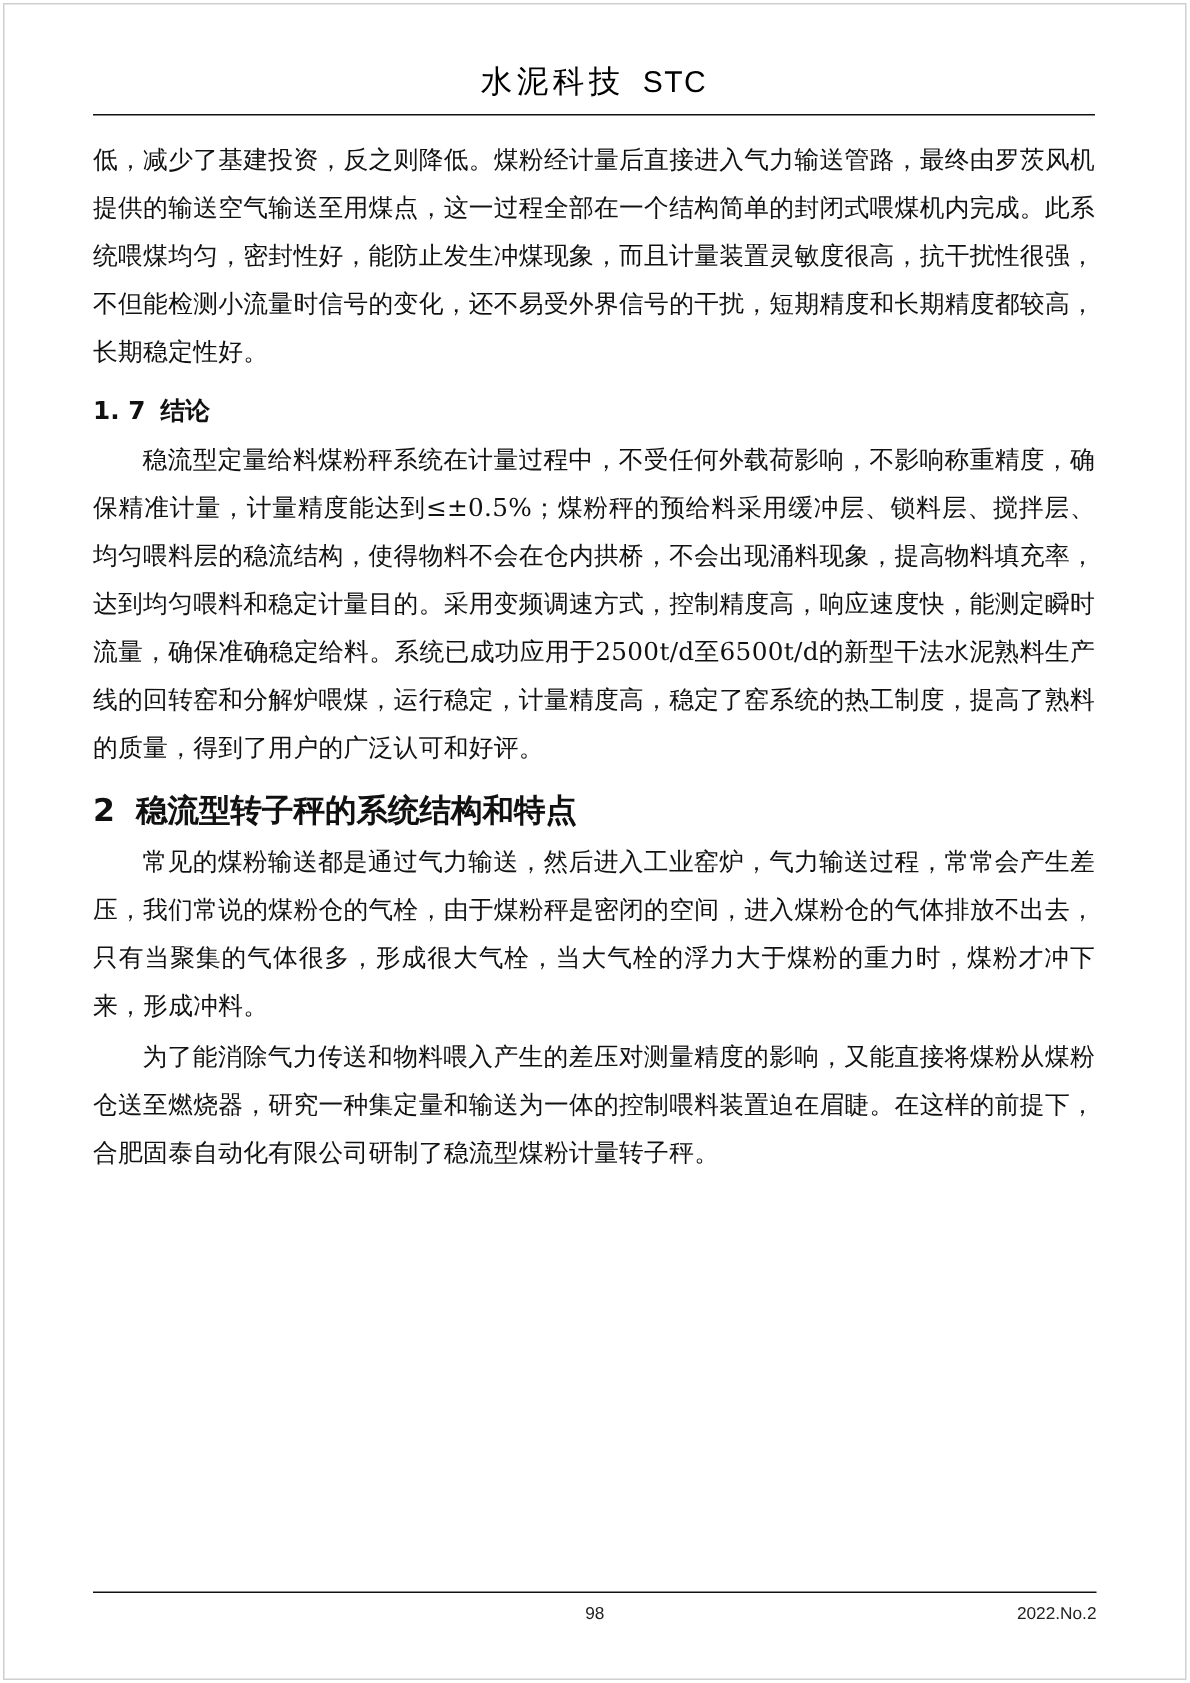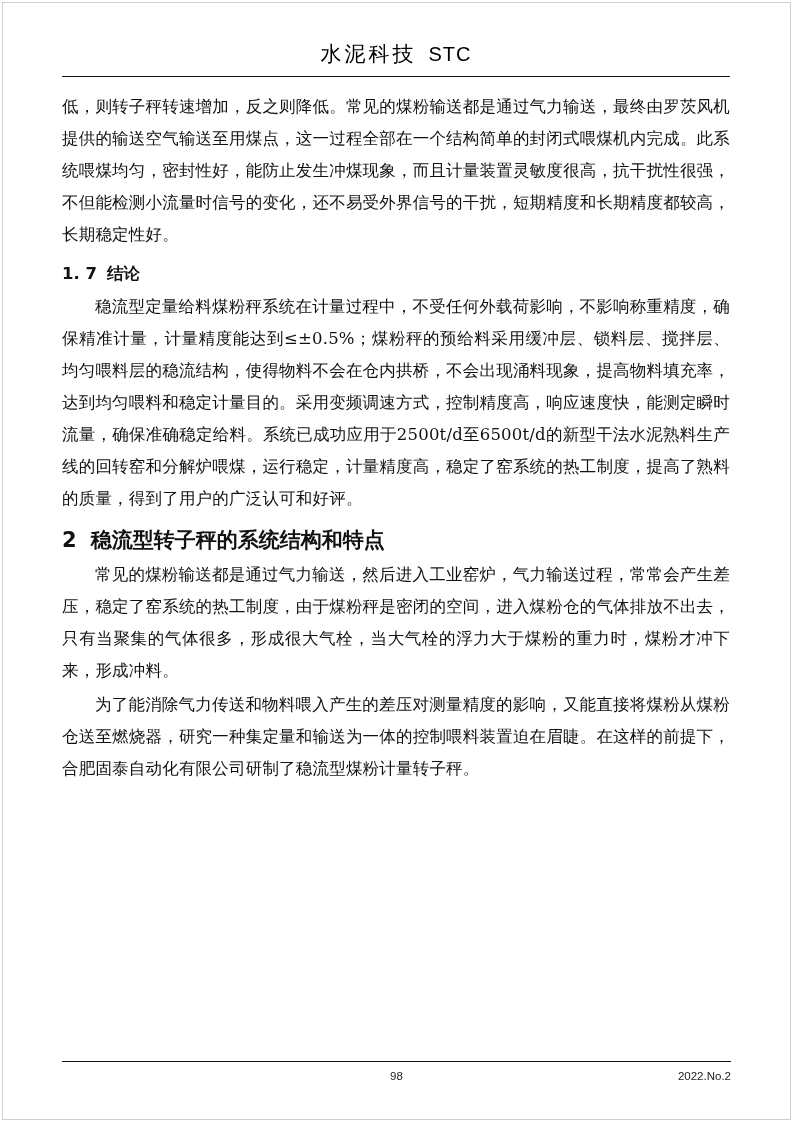--- a/index.html
+++ b/index.html
@@ -123,34 +123,34 @@
 
 <div class="page">
 
   <div class="content">
 
     <div class="masthead">
       <span class="cn">水泥科技</span><span class="stc">STC</span>
     </div>
     <div class="rule-top"></div>
 
-    <p class="body">低，则转子秤转速增加，反之则降低。常见的煤粉输送都是通过气力输送，最终由罗茨风机提供的输送空气输送至用煤点，这一过程全部在一个结构简单的封闭式喂煤机内完成。此系统喂煤均匀，密封性好，能防止发生冲煤现象，而且计量装置灵敏度很高，抗干扰性很强，不但能检测小流量时信号的变化，还不易受外界信号的干扰，短期精度和长期精度都较高，长期稳定性好。</p>
+    <p class="body">低，减少了基建投资，反之则降低。煤粉经计量后直接进入气力输送管路，最终由罗茨风机提供的输送空气输送至用煤点，这一过程全部在一个结构简单的封闭式喂煤机内完成。此系统喂煤均匀，密封性好，能防止发生冲煤现象，而且计量装置灵敏度很高，抗干扰性很强，不但能检测小流量时信号的变化，还不易受外界信号的干扰，短期精度和长期精度都较高，长期稳定性好。</p>
 
     <h2 class="sub">
       <span class="num">1. 7</span><span>结论</span>
     </h2>
 
 
     <p class="body indent">稳流型定量给料煤粉秤系统在计量过程中，不受任何外载荷影响，不影响称重精度，确保精准计量，计量精度能达到≤±0.5%；煤粉秤的预给料采用缓冲层、锁料层、搅拌层、均匀喂料层的稳流结构，使得物料不会在仓内拱桥，不会出现涌料现象，提高物料填充率，达到均匀喂料和稳定计量目的。采用变频调速方式，控制精度高，响应速度快，能测定瞬时流量，确保准确稳定给料。系统已成功应用于2500t/d至6500t/d的新型干法水泥熟料生产线的回转窑和分解炉喂煤，运行稳定，计量精度高，稳定了窑系统的热工制度，提高了熟料的质量，得到了用户的广泛认可和好评。</p>
 
     <h2 class="section num-sep">
       <span class="num">2</span><span>稳流型转子秤的系统结构和特点</span>
     </h2>
 
-    <p class="body indent">常见的煤粉输送都是通过气力输送，然后进入工业窑炉，气力输送过程，常常会产生差压，稳定了窑系统的热工制度，由于煤粉秤是密闭的空间，进入煤粉仓的气体排放不出去，只有当聚集的气体很多，形成很大气栓，当大气栓的浮力大于煤粉的重力时，煤粉才冲下来，形成冲料。</p>
+    <p class="body indent">常见的煤粉输送都是通过气力输送，然后进入工业窑炉，气力输送过程，常常会产生差压，我们常说的煤粉仓的气栓，由于煤粉秤是密闭的空间，进入煤粉仓的气体排放不出去，只有当聚集的气体很多，形成很大气栓，当大气栓的浮力大于煤粉的重力时，煤粉才冲下来，形成冲料。</p>
 
     <p class="body indent">为了能消除气力传送和物料喂入产生的差压对测量精度的影响，又能直接将煤粉从煤粉仓送至燃烧器，研究一种集定量和输送为一体的控制喂料装置迫在眉睫。在这样的前提下，合肥固泰自动化有限公司研制了稳流型煤粉计量转子秤。</p>
 
   </div>
 
   <div class="footer">
     <div class="rule-bottom"></div>
     <div class="footer-row">
       <span class="footer-page">98</span>
       <span class="footer-issue">2022.No.2</span>

